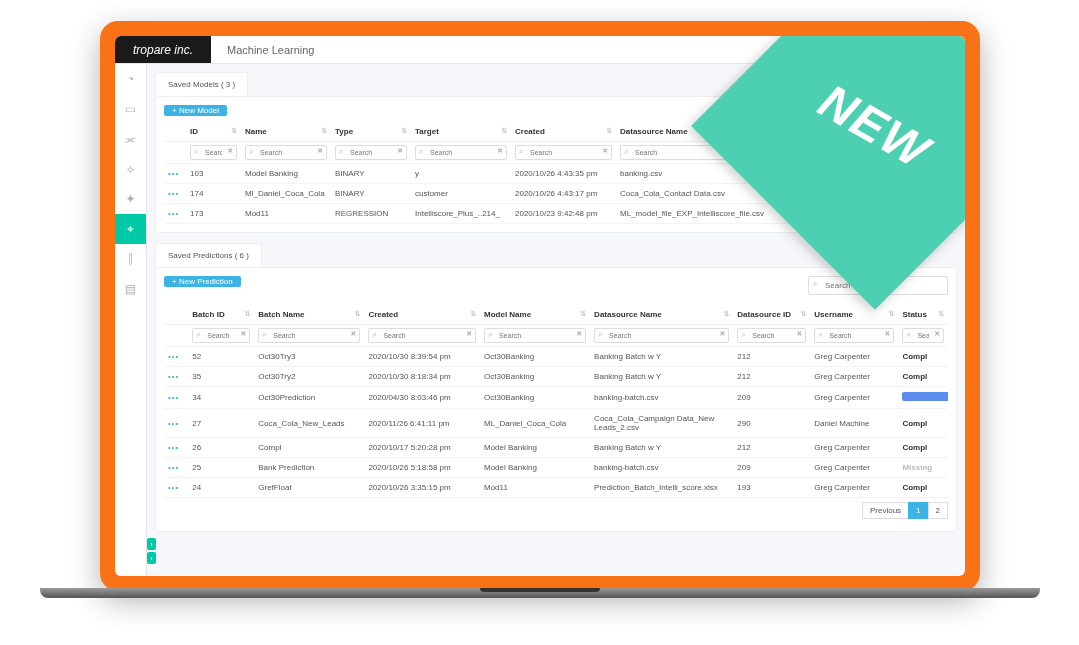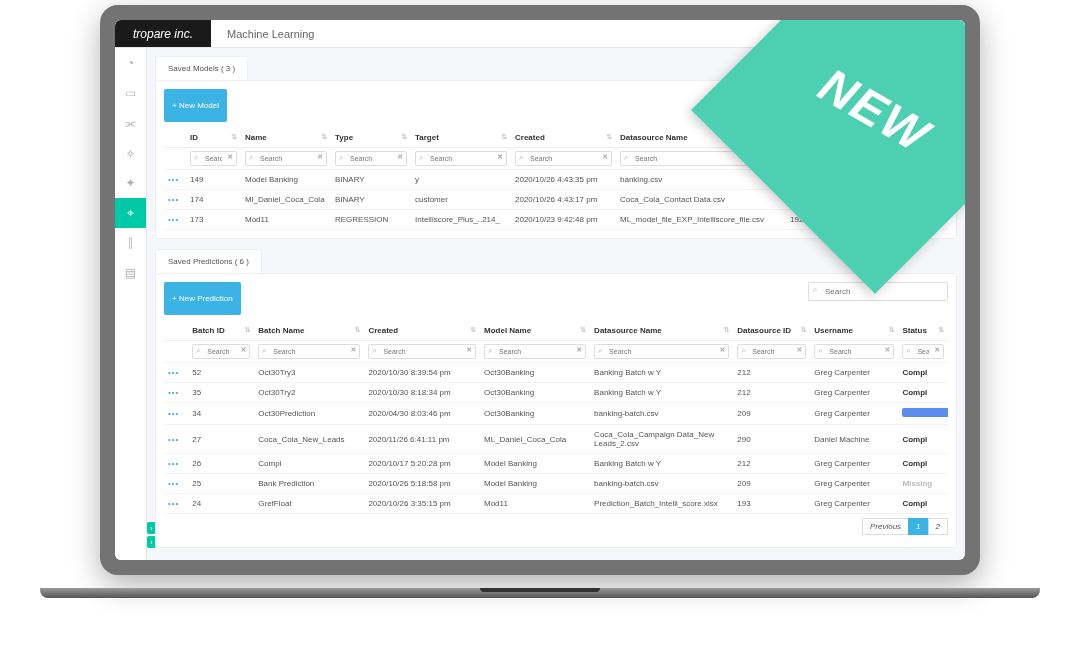--- a/index.html
+++ b/index.html
@@ -1,54 +1,54 @@
 <!DOCTYPE html>
 <html><head>
 <meta charset="utf-8">
 <style>
 * { margin:0; padding:0; box-sizing:border-box; font-family:Arial,sans-serif; }
 body { background:#fff; width:1079px; height:645px; overflow:hidden; position:relative; }
-.laptop { position:absolute; top:5px; left:100px; width:880px; height:570px; background:#737373; border-radius:18px; padding:15px; box-shadow:0 10px 30px rgba(0,0,0,.3); }
+.laptop { position:absolute; top:21px; left:100px; width:880px; height:570px; background:#f97316; border-radius:18px; padding:15px; box-shadow:0 10px 30px rgba(0,0,0,.3); }
 .screen { width:100%; height:100%; background:#f5f7fa; border-radius:6px; overflow:hidden; position:relative; }
 .laptop-base { position:absolute; top:588px; left:40px; width:1000px; height:10px; background:linear-gradient(#9a9a9a,#555); border-radius:0 0 8px 8px; }
 .laptop-base::before { content:''; position:absolute; top:0; left:50%; transform:translateX(-50%); width:120px; height:4px; background:#333; border-radius:0 0 6px 6px; }
 
 .topbar { height:28px; background:#fff; border-bottom:1px solid #e6e6e6; display:flex; align-items:center; }
 .brand { background:#1a1a1a; color:#fff; height:100%; display:flex; align-items:center; padding:0 18px; font-size:12px; font-style:italic; }
 .page-title { font-size:11px; color:#666; padding-left:16px; }
 
 .sidebar { position:absolute; top:28px; left:0; width:32px; bottom:0; background:#fff; border-right:1px solid #e6e6e6; }
 .sidebar .nav-item { height:30px; display:flex; align-items:center; justify-content:center; color:#b0b0b0; font-size:12px; cursor:pointer; }
 .sidebar .nav-item.active { background:#00c9a7; color:#fff; }
 .sidebar .toggle { position:absolute; bottom:10px; right:-10px; }
 .sidebar .toggle div { width:9px; height:12px; background:#00c9a7; border-radius:2px; margin-bottom:2px; color:#fff; font-size:7px; display:flex; align-items:center; justify-content:center; }
 
 .content { position:absolute; top:28px; left:32px; right:0; bottom:0; padding:8px; overflow:hidden; font-size:8px; color:#555; }
 .panel { background:#fff; border:1px solid #eee; border-radius:3px; margin-bottom:10px; }
 .tab { display:inline-block; padding:7px 12px; border:1px solid #eee; border-bottom:none; background:#fff; font-size:8px; color:#555; border-radius:3px 3px 0 0; }
 .panel-body { padding:8px; }
-.btn-new { background:#3bb4e5; color:#fff; border:none; padding:12px 8px; font-size:8px; border-radius:2px; cursor:pointer; }
+.btn-new { background:#3bb4e5; color:#fff; border:none; padding:1px 8px; font-size:8px; border-radius:2px; cursor:pointer; }
 .btn-new::before { content:'+ '; }
 
 .table { width:100%; border-collapse:collapse; margin-top:6px; table-layout:fixed; }
 .table th { text-align:left; padding:5px 4px; font-size:8px; color:#333; font-weight:bold; border-bottom:1px solid #eee; position:relative; }
 .table th .sort { float:right; color:#ccc; font-size:7px; }
 .table td { padding:5px 4px; font-size:8px; color:#555; border-bottom:1px solid #f3f3f3; white-space:nowrap; overflow:hidden; text-overflow:ellipsis; }
 .filter-row td { padding:3px 4px; }
 .search-box { position:relative; }
 .search-box input { width:100%; padding:3px 14px 3px 14px; font-size:7px; border:1px solid #ddd; border-radius:2px; }
 .search-box::before { content:'⌕'; position:absolute; left:4px; top:2px; color:#aaa; font-size:8px; }
 .search-box .clear { position:absolute; right:4px; top:2px; color:#aaa; font-size:7px; cursor:pointer; font-weight:bold; }
 .dots { color:#3bb4e5; letter-spacing:1px; cursor:pointer; }
 .top-search { float:right; width:140px; margin-bottom:4px; }
 .top-search input { width:100%; padding:4px 6px 4px 16px; font-size:8px; border:1px solid #ddd; border-radius:2px; }
 .top-search { position:relative; }
 .top-search::before { content:'⌕'; position:absolute; left:5px; top:3px; color:#aaa; }
 
-.pagination { text-align:right; padding:4px 0;font-style:italic; }
+.pagination { text-align:right; padding:4px 0; }
 .pagination span { display:inline-block; padding:3px 7px; border:1px solid #ddd; font-size:8px; margin-left:-1px; cursor:pointer; }
 .pagination span.active { background:#3bb4e5; color:#fff; border-color:#3bb4e5; }
 
 .new-badge { position:absolute; top:-40px; right:-40px; width:260px; height:260px; background:#4dd0b1; transform:rotate(45deg); display:flex; align-items:center; justify-content:center; box-shadow:0 4px 12px rgba(0,0,0,.2); z-index:50; }
 .new-badge span { transform:rotate(-15deg); color:#fff; font-size:48px; font-weight:bold; font-style:italic; letter-spacing:2px; }
 
 .status-bar { display:inline-block; width:60px; height:9px; background:#5b8def; border-radius:2px; }
 </style>
 </head>
 <body>
@@ -135,21 +135,21 @@
                     </td>
                     <td class="filter-row">
                       <div class="search-box"><input placeholder="Search" style=""><span class="clear">✕</span></div>
                     </td>
                     <td class="filter-row">
                       <div class="search-box"><input placeholder="Search" style=""><span class="clear">✕</span></div>
                     </td>
                   </tr>
                   <tr>
                     <td><span class="dots">•••</span></td>
-                    <td>149</td>
+                    <td>103</td>
                     <td>Model Banking</td>
                     <td>BINARY</td>
                     <td>y</td>
                     <td>2020/10/26 4:43:35 pm</td>
                     <td>banking.csv</td>
                     <td>208</td>
                     <td></td>
                   </tr>
                   <tr>
                     <td><span class="dots">•••</span></td>

